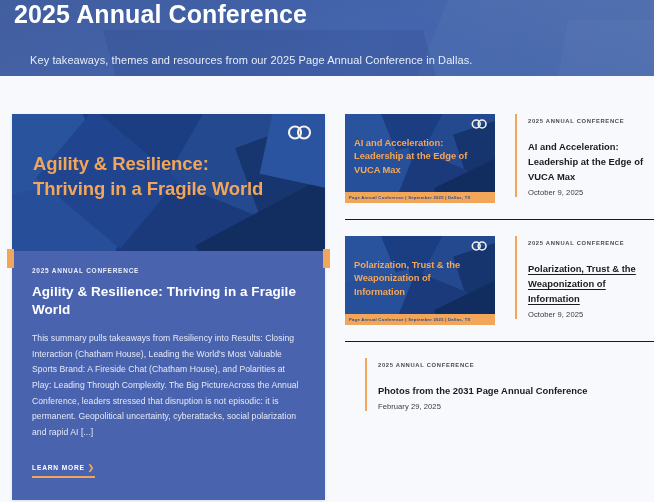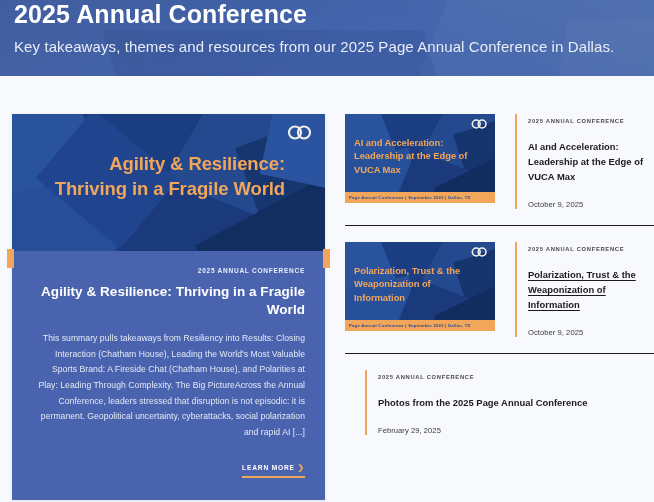--- a/index.html
+++ b/index.html
@@ -55,39 +55,38 @@
     padding: 0 0 0 14px;
     font-size: 25px;
     line-height: 1;
     padding-top: 2px;
     font-weight: 700;
     letter-spacing: 0.1px;
     color: #ffffff;
   }
   .header-sub {
     position: relative;
-    margin: 0;
+    margin: 16px;
     padding: 10px 0 0 14px;
-    font-size: 15px;
+    font-size: 11px;
     line-height: 1.3;
     color: #e8edf7;
     letter-spacing: 0.1px;
   }
 
   
   .content {
     display: flex;
     align-items: flex-start;
     padding: 38px 0 0 0;
   }
   .col-left {
     width: 315px;
     margin-left: 12px;
     flex: 0 0 auto;
-    text-align: right;
   }
   .col-right {
     flex: 1 1 auto;
     margin-left: 18px;
     margin-right: 0;
     padding-right: 0;
   }
 
   
   .feature-card {
@@ -356,21 +355,21 @@
     line-height: 1.6;
     font-weight: 700;
     color: #1b1b1b;
     letter-spacing: 0.02px;
   }
   .post-title.linked {
     text-decoration: underline;
     text-underline-offset: 2px;
   }
   .post-date {
-    margin: 16px 0 0 0;
+    margin: 4px 0 0 0;
     font-size: 7.6px;
     color: #3a3a3a;
     letter-spacing: 0.05px;
   }
 
   .logo-svg { display: block; }
 </style>
 </head>
 <body>
 
@@ -473,19 +472,19 @@
         <h3 class="post-title linked">Polarization, Trust &amp; the Weaponization of Information</h3>
         <p class="post-date">October 9, 2025</p>
       </div>
     </article>
 
     <div class="post-divider"></div>
 
     <article class="post-item">
       <div class="post-meta">
         <p class="post-eyebrow">2025 ANNUAL CONFERENCE</p>
-        <h3 class="post-title">Photos from the 2025 Page Annual Conference</h3>
+        <h3 class="post-title">Photos from the 2031 Page Annual Conference</h3>
         <p class="post-date">February 29, 2025</p>
       </div>
     </article>
 
   </div>
 </div>
 
 </body></html>

